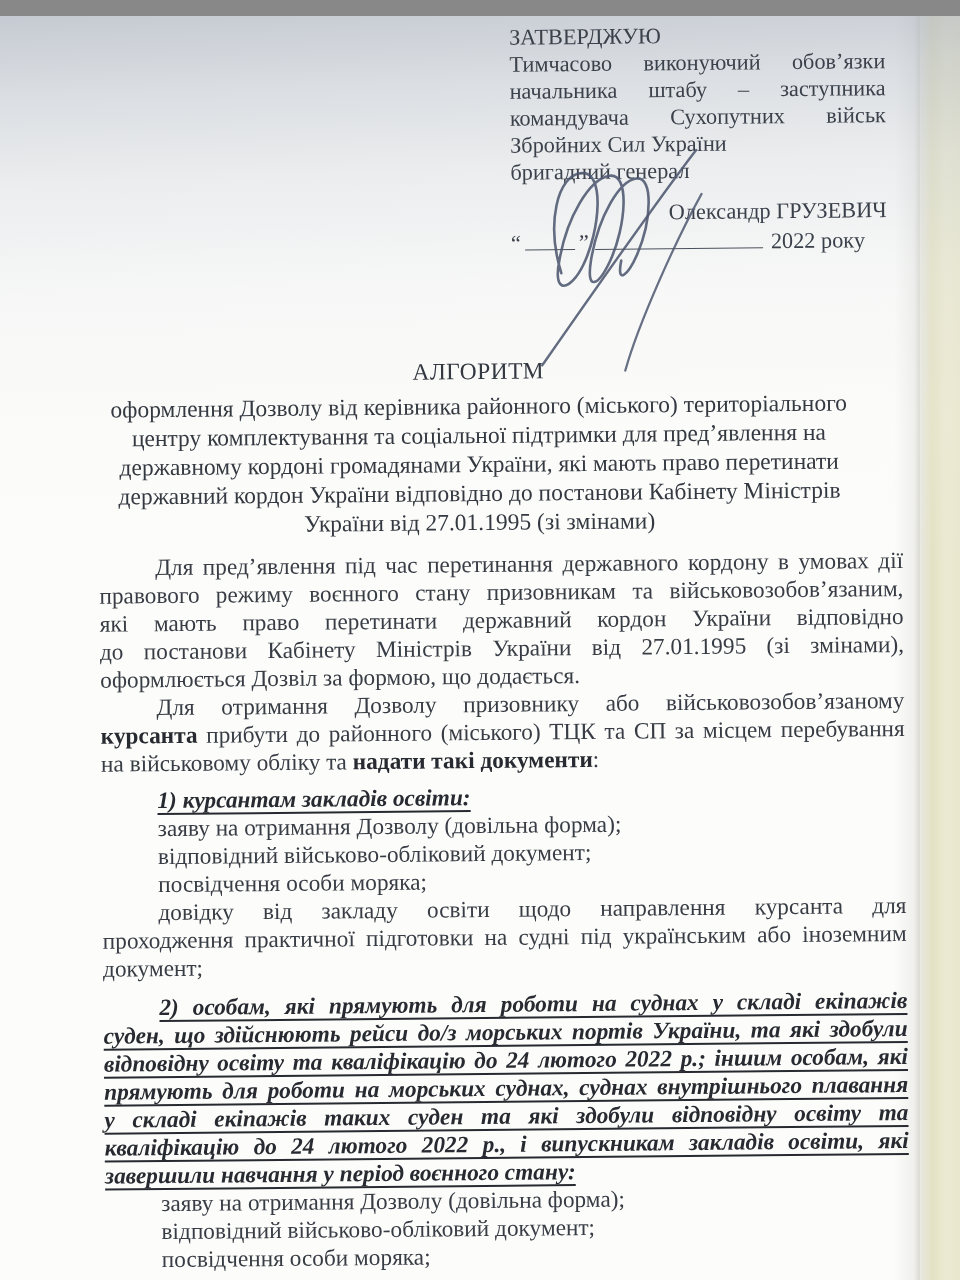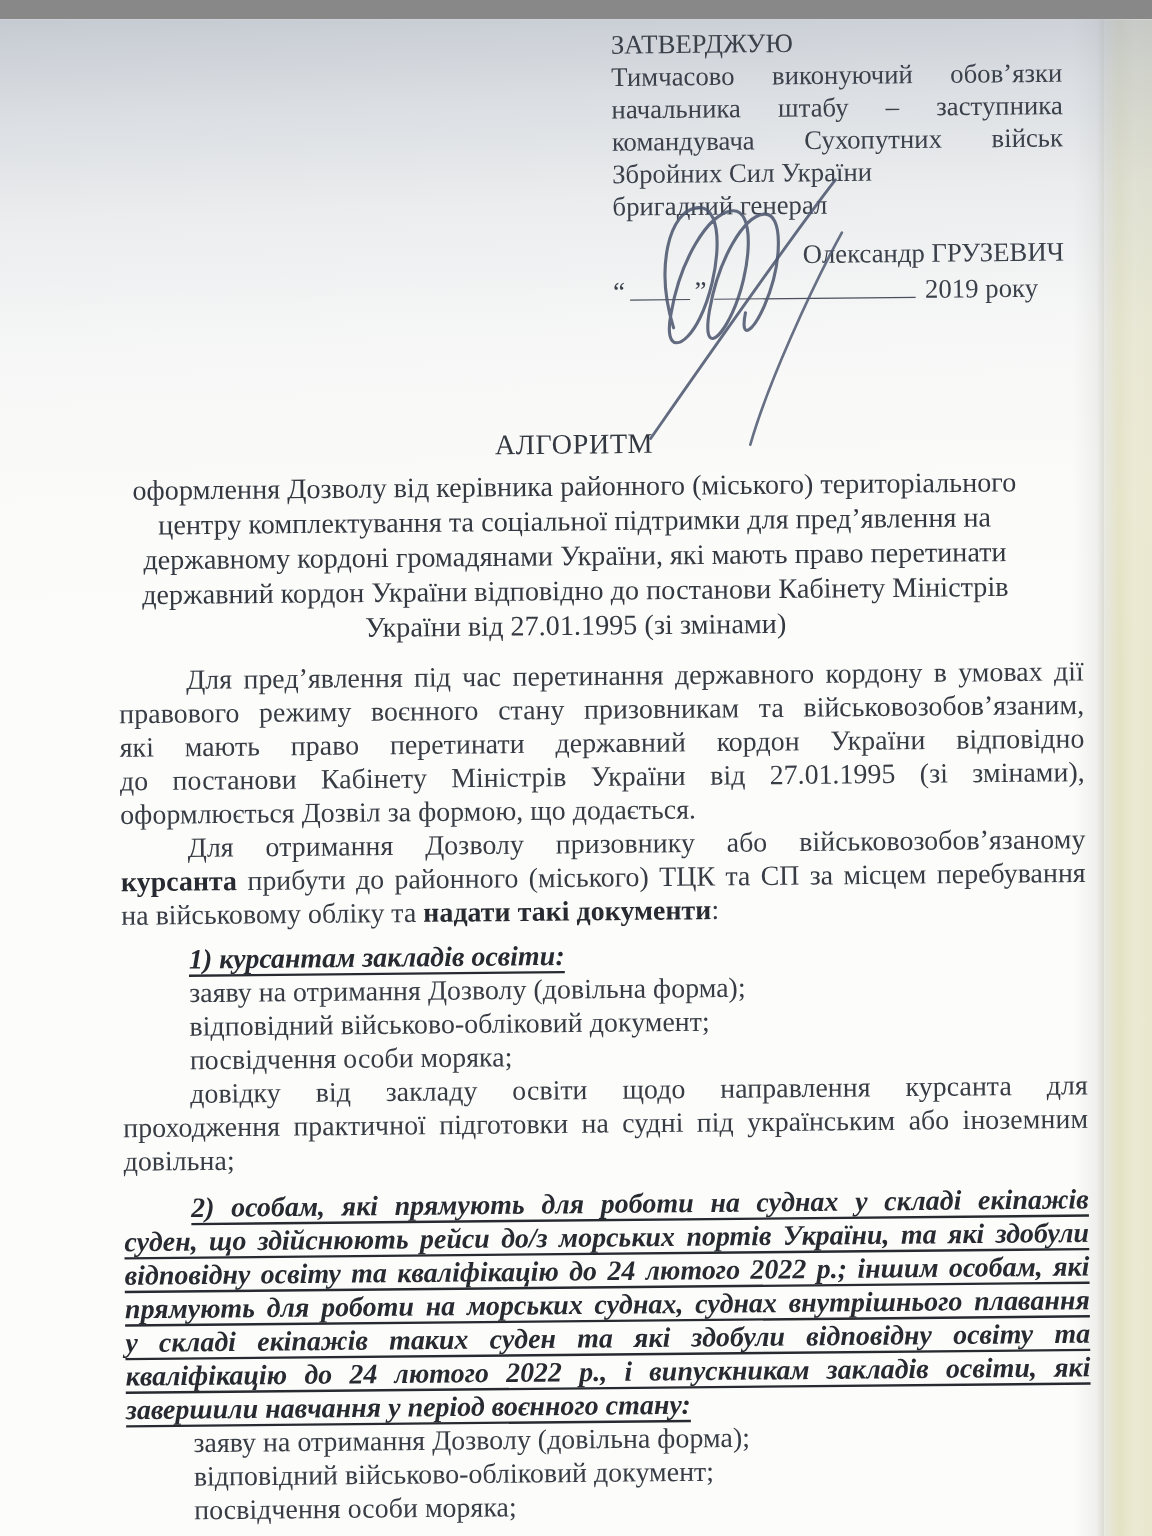--- a/index.html
+++ b/index.html
@@ -118,21 +118,21 @@
           <div class="line"><span>Тимчасово виконуючий обов’язки</span></div>
           <div class="line"><span>начальника штабу – заступника</span></div>
           <div class="line"><span>командувача Сухопутних військ</span></div>
           <div class="line last"><span>Збройних Сил України</span></div>
           <div class="line last"><span>бригадний генерал</span></div>
         </div>
       <div class="sig-row">
         <span>Олександр ГРУЗЕВИЧ</span>
       </div>
       <div class="date-row">
-        <span>“</span><span class="blank short"></span><span>”</span><span class="blank long"></span><span>2019 року</span>
+        <span>“</span><span class="blank short"></span><span>”</span><span class="blank long"></span><span>2022 року</span>
       </div>
     </div>
 
     <svg class="signature-svg" viewBox="0 0 230 260" fill="none">
       <path d="M45,150 C30,100 42,52 66,50 C90,48 84,108 67,142 C54,168 36,172 43,138 C51,94 74,56 94,53 C115,50 110,104 94,138 C82,163 69,170 75,136 C83,93 104,58 121,56 C138,54 136,98 121,132 C111,154 100,162 105,138" stroke="#4d5870" stroke-width="2.6" stroke-linecap="round" opacity="0.88"></path>
       <path d="M25,242 C62,190 140,80 181,28" stroke="#4d5870" stroke-width="2.4" stroke-linecap="round" opacity="0.88"></path>
       <path d="M108,248 C122,200 160,118 186,72" stroke="#4d5870" stroke-width="2.2" stroke-linecap="round" opacity="0.85"></path>
     </svg>
 
     <div class="title">
@@ -161,21 +161,21 @@
         </div>
       <div class="para hdr gap1">
           <div class="line ind last"><span>1) курсантам закладів освіти:</span></div>
         </div>
       <div class="para">
           <div class="line ind last"><span>заяву на отримання Дозволу (довільна форма);</span></div>
           <div class="line ind last"><span>відповідний військово-обліковий документ;</span></div>
           <div class="line ind last"><span>посвідчення особи моряка;</span></div>
           <div class="line ind"><span>довідку від закладу освіти щодо направлення курсанта для</span></div>
           <div class="line"><span>проходження практичної підготовки на судні під українським або іноземним</span></div>
-          <div class="line last"><span>довільна;</span></div>
+          <div class="line last"><span>документ;</span></div>
         </div>
       <div class="para hdr gap2">
           <div class="line ind"><span>2) особам, які прямують для роботи на суднах у складі екіпажів</span></div>
           <div class="line"><span>суден, що здійснюють рейси до/з морських портів України, та які здобули</span></div>
           <div class="line"><span>відповідну освіту та кваліфікацію до 24 лютого 2022 р.; іншим особам, які</span></div>
           <div class="line"><span>прямують для роботи на морських суднах, суднах внутрішнього плавання</span></div>
           <div class="line"><span>у складі екіпажів таких суден та які здобули відповідну освіту та</span></div>
           <div class="line"><span>кваліфікацію до 24 лютого 2022 р., і випускникам закладів освіти, які</span></div>
           <div class="line last"><span>завершили навчання у період воєнного стану:</span></div>
         </div>

